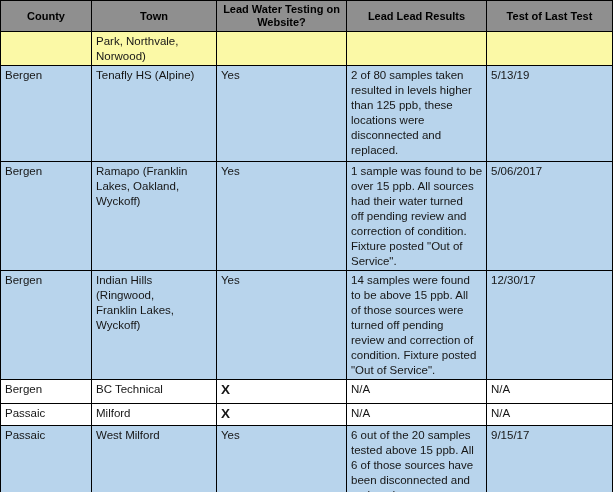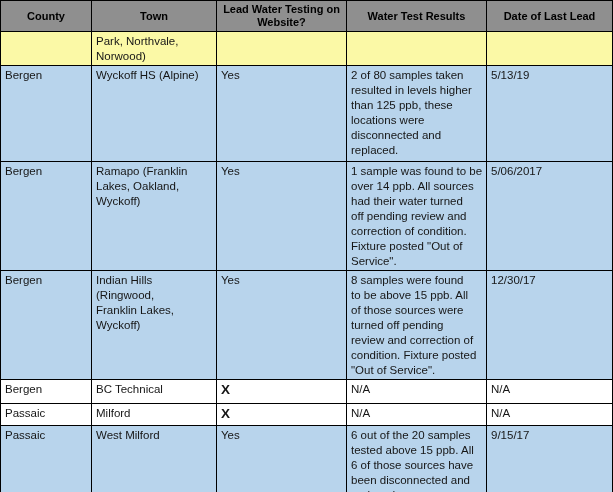--- a/index.html
+++ b/index.html
@@ -81,67 +81,67 @@
       <col style="width:130px">
       <col style="width:140px">
       <col style="width:126px">
     </colgroup>
     <thead>
       <tr>
         <th>County</th>
         <th>Town</th>
         <th>Lead Water Testing on
 Website?</th>
-        <th>Water Test Results</th>
-        <th>Date of Last Lead</th>
+        <th>Lead Lead Results</th>
+        <th>Test of Last Test</th>
       </tr>
     </thead>
     <tbody id="table-body">
         <tr class="bg-yellow">
     <td></td>
     <td>Park, Northvale,
 Norwood)</td>
     <td></td>
     <td></td>
     <td></td>
   </tr>
         <tr class="bg-blue">
     <td>Bergen</td>
-    <td>Wyckoff HS (Alpine)</td>
+    <td>Tenafly HS (Alpine)</td>
     <td>Yes</td>
     <td>2 of 80 samples taken
 resulted in levels higher
 than 125 ppb, these
 locations were
 disconnected and
 replaced.</td>
     <td>5/13/19</td>
   </tr>
         <tr class="bg-blue">
     <td>Bergen</td>
     <td>Ramapo (Franklin
 Lakes, Oakland,
 Wyckoff)</td>
     <td>Yes</td>
     <td>1 sample was found to be
-over 14 ppb. All sources
+over 15 ppb. All sources
 had their water turned
 off pending review and
 correction of condition.
 Fixture posted "Out of
 Service".</td>
     <td>5/06/2017</td>
   </tr>
         <tr class="bg-blue">
     <td>Bergen</td>
     <td>Indian Hills (Ringwood,
 Franklin Lakes,
 Wyckoff)</td>
     <td>Yes</td>
-    <td>8 samples were found
+    <td>14 samples were found
 to be above 15 ppb. All
 of those sources were
 turned off pending
 review and correction of
 condition. Fixture posted
 "Out of Service".</td>
     <td>12/30/17</td>
   </tr>
         <tr class="bg-white">
     <td>Bergen</td>

